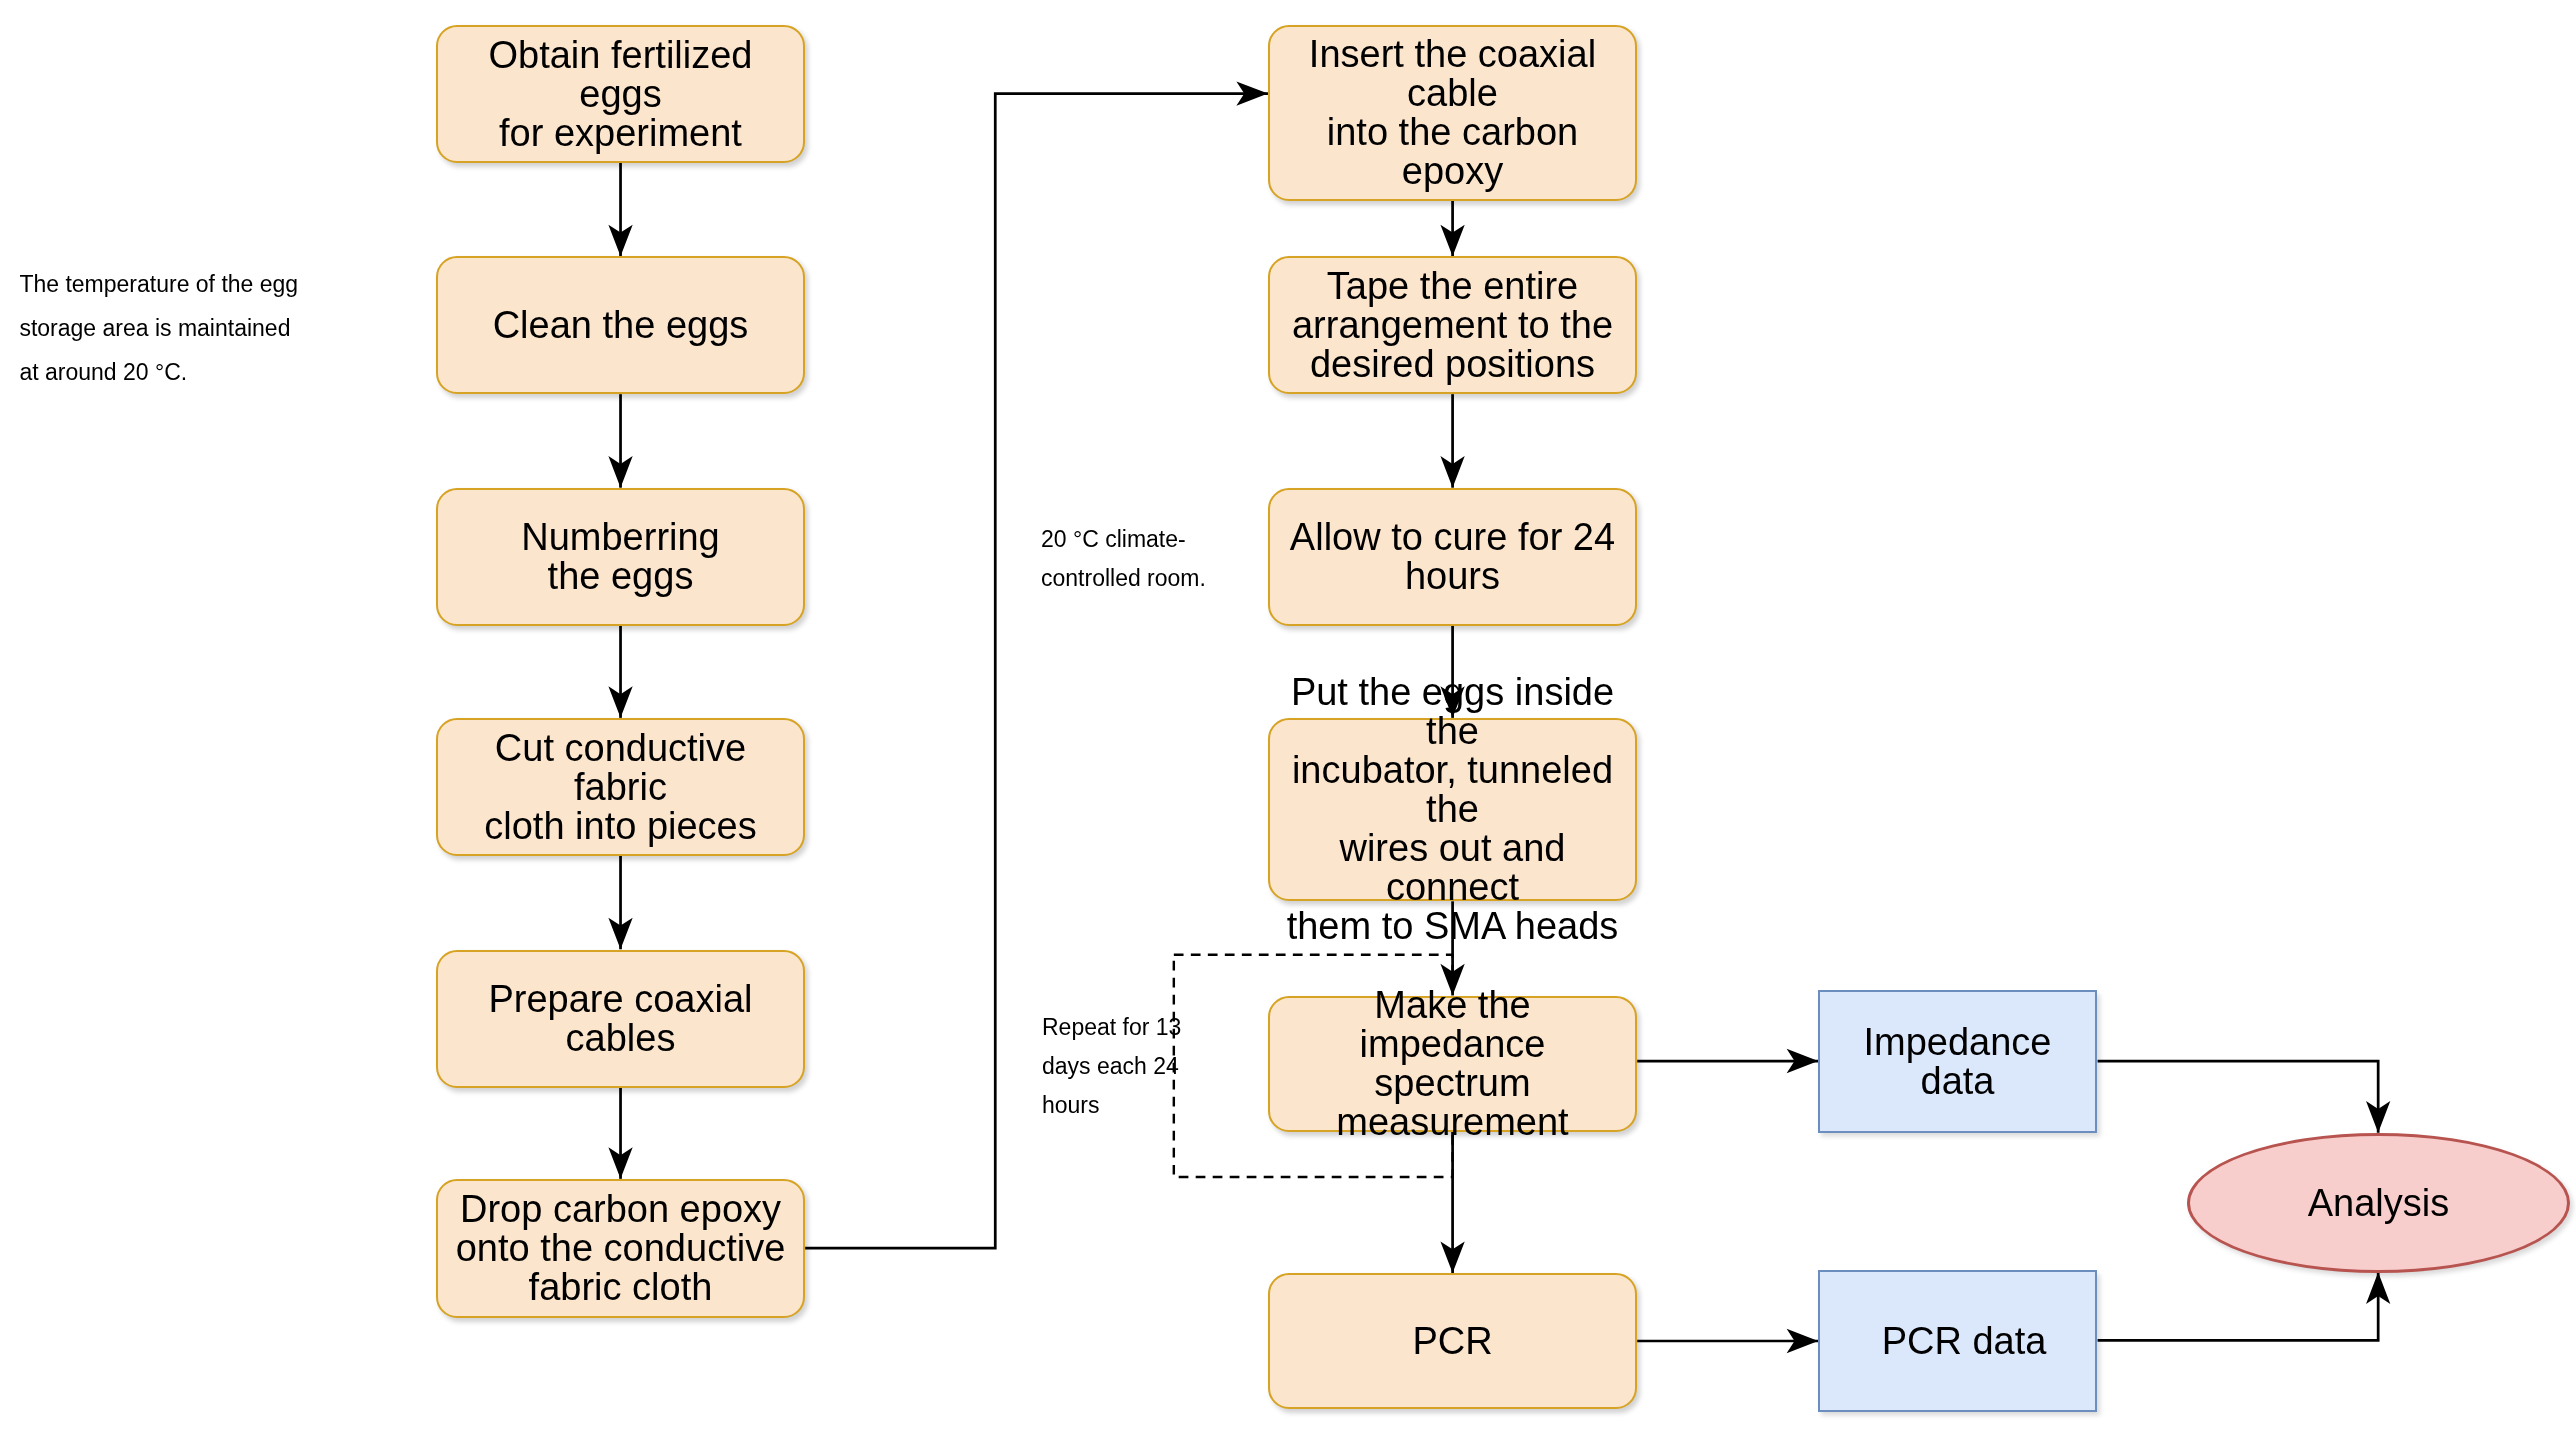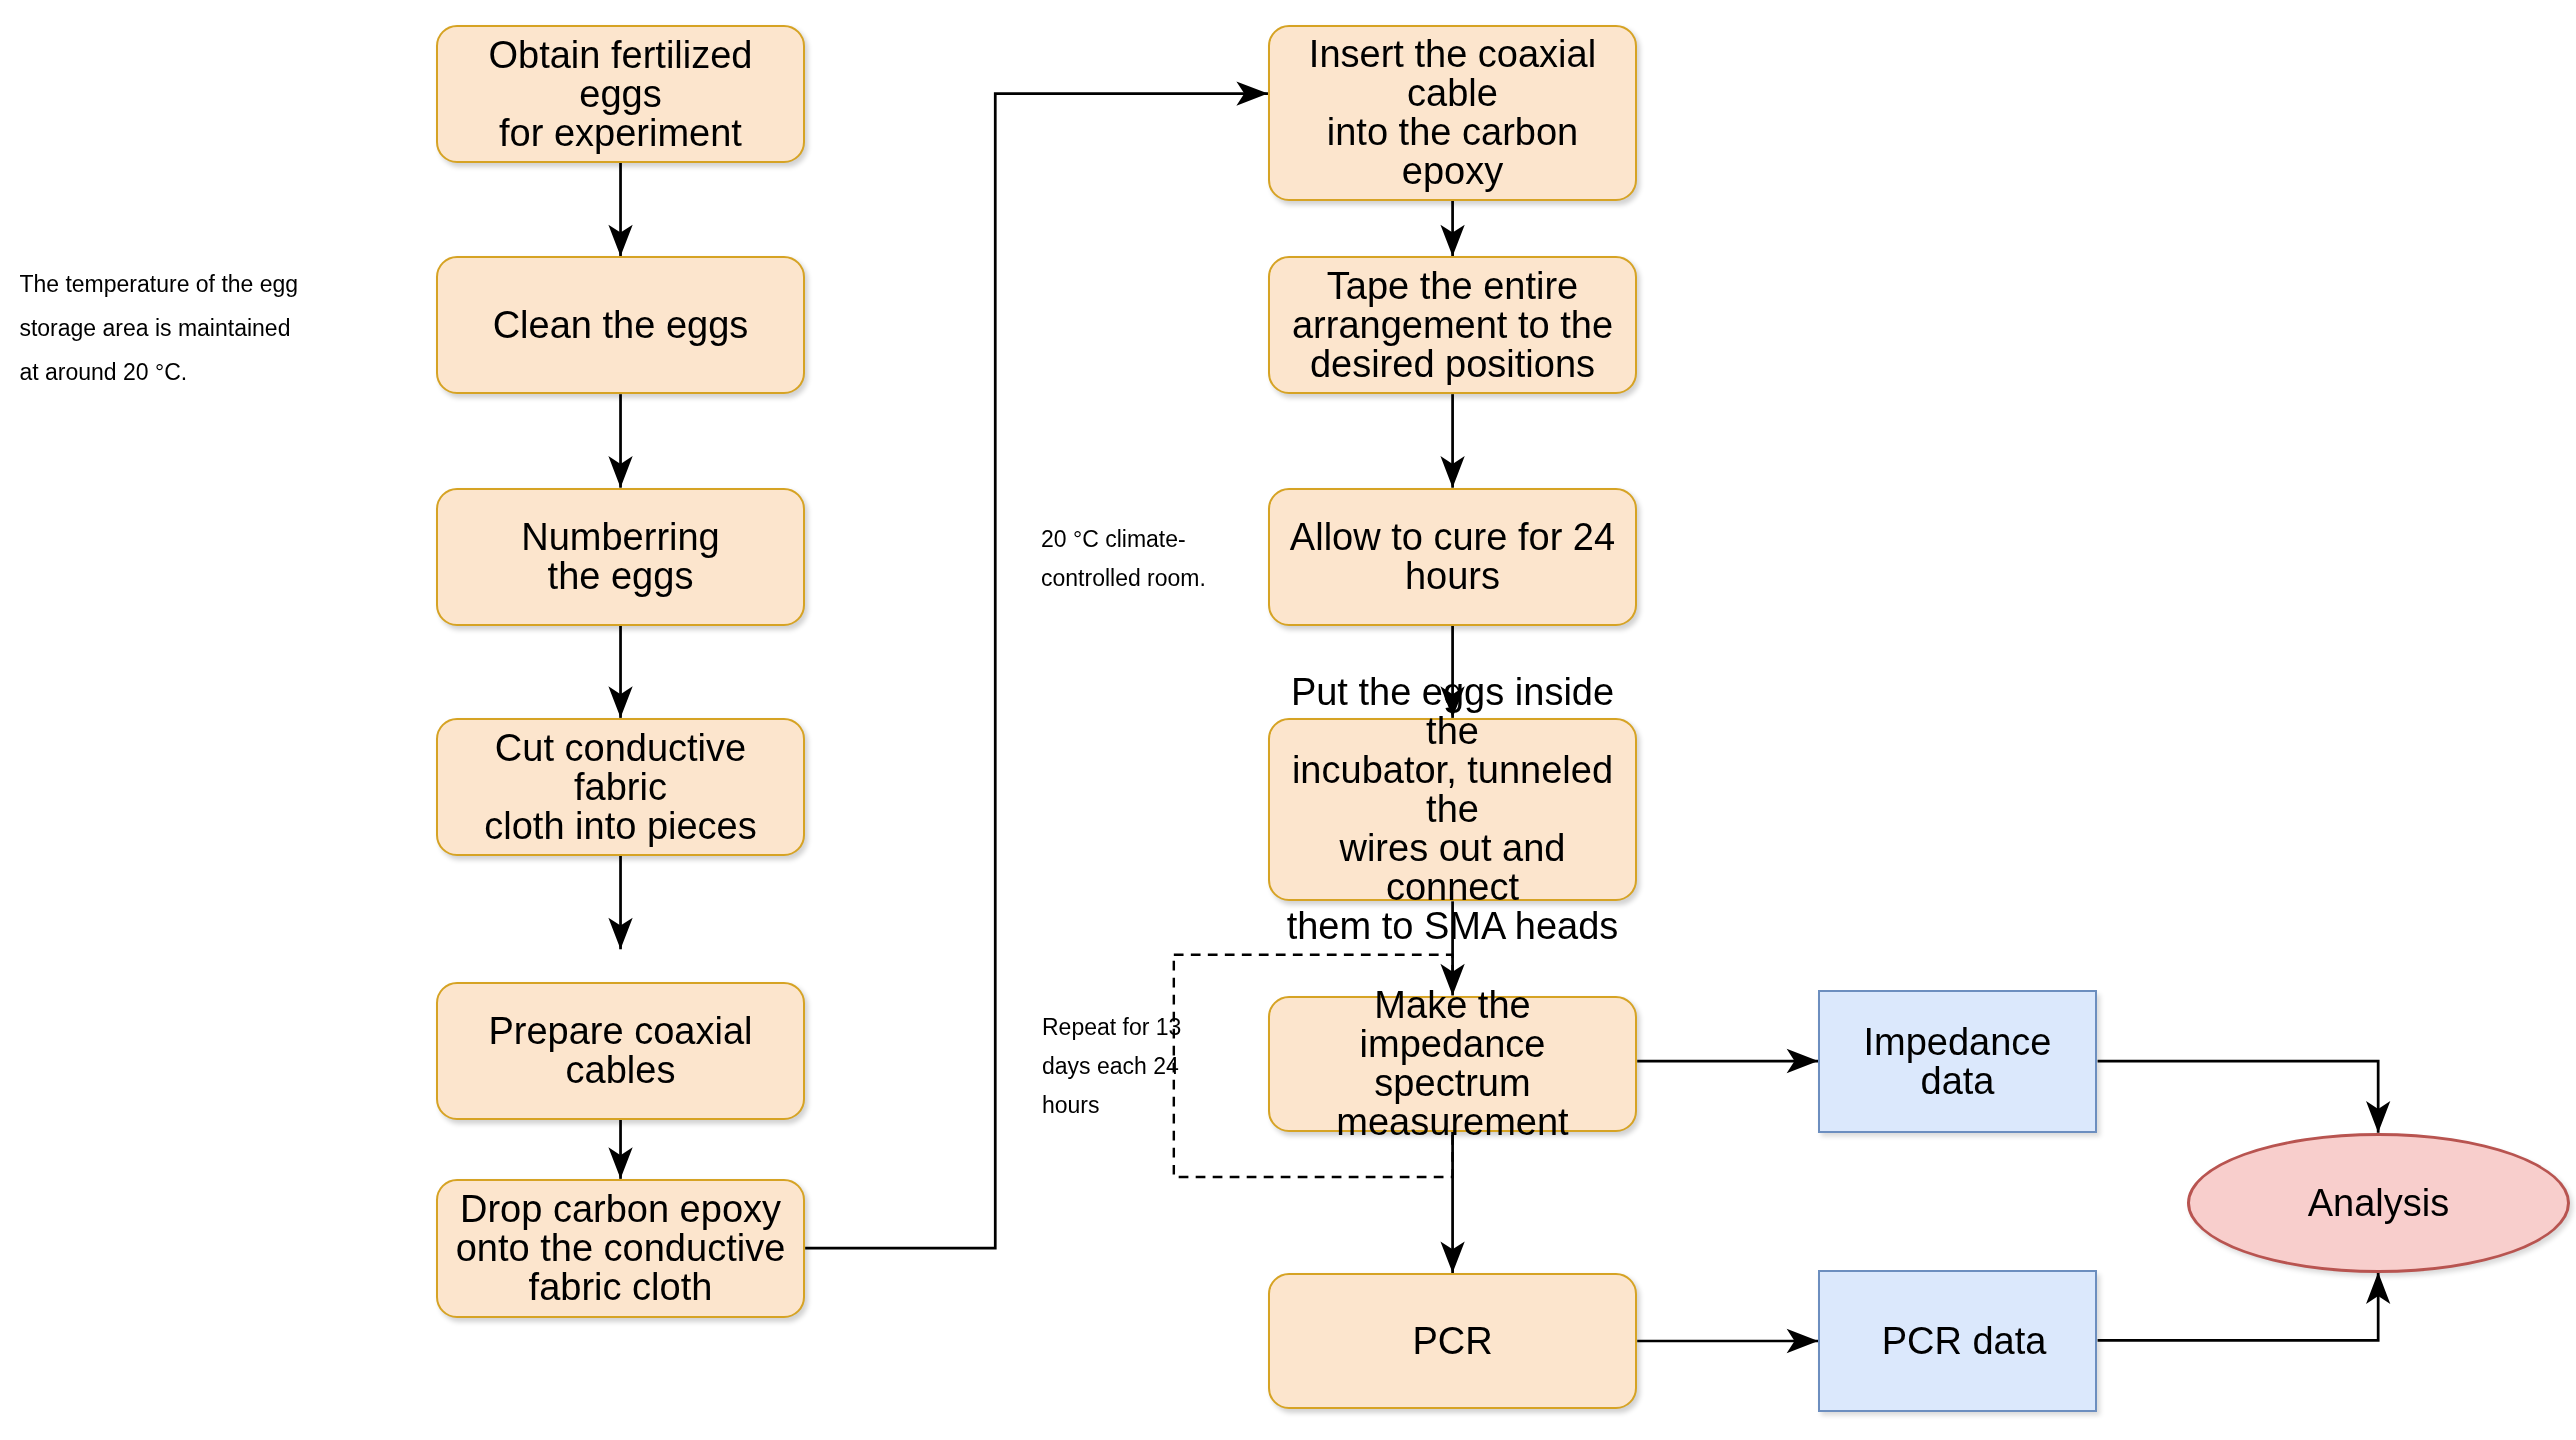--- a/index.html
+++ b/index.html
@@ -68,21 +68,21 @@
     text-align: left;
     z-index: 3;
   }
   .annotation.tight { line-height: 39px; }
 
   
   #node-obtain    { left: 436px;  top: 25px;   width: 369px; height: 138px; }
   #node-clean     { left: 436px;  top: 256px;  width: 369px; height: 138px; }
   #node-numbering { left: 436px;  top: 488px;  width: 369px; height: 138px; }
   #node-cut       { left: 436px;  top: 718px; width: 369px; height: 138px; }
-  #node-prepare   { left: 436px;  top: 950px; width: 369px; height: 138px; margin-top: 32px; }
+  #node-prepare   { left: 436px;  top: 950px; width: 369px; height: 138px; }
   #node-drop      { left: 436px;  top: 1179px; width: 369px; height: 139px; }
   #node-insert    { left: 1268px; top: 25px;   width: 369px; height: 176px; }
   #node-tape      { left: 1268px; top: 256px;  width: 369px; height: 138px; }
   #node-cure      { left: 1268px; top: 488px;  width: 369px; height: 138px; }
   #node-incubate  { left: 1268px; top: 718px; width: 369px; height: 183px; }
   #node-measure   { left: 1268px; top: 996px; width: 369px; height: 136px; }
   #node-pcr       { left: 1268px; top: 1273px; width: 369px; height: 136px; }
   #node-impedance-data { left: 1818px; top: 990px; width: 279px; height: 143px; }
   #node-pcr-data       { left: 1818px; top: 1270px; width: 279px; height: 142px; padding-left: 24px; }
   #node-analysis       { left: 2187px; top: 1133px; width: 383px; height: 140px; }

